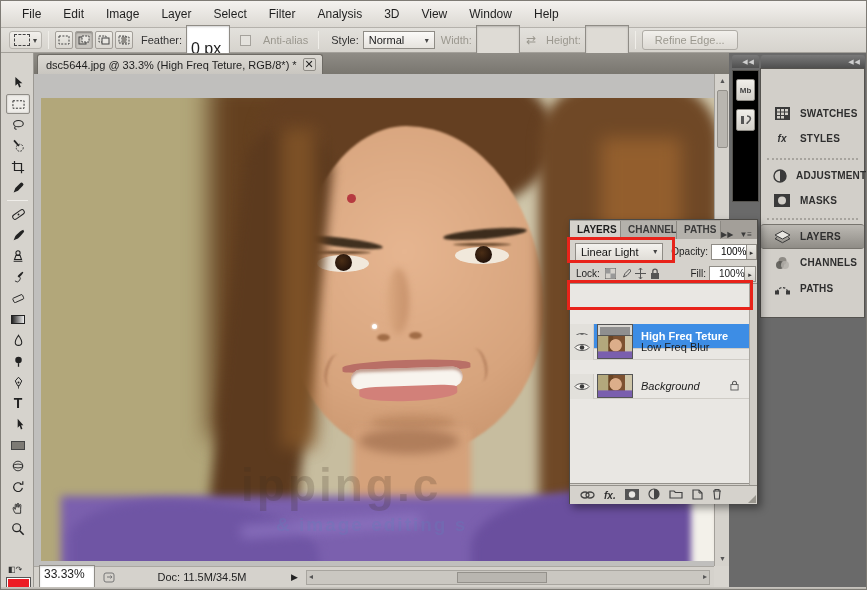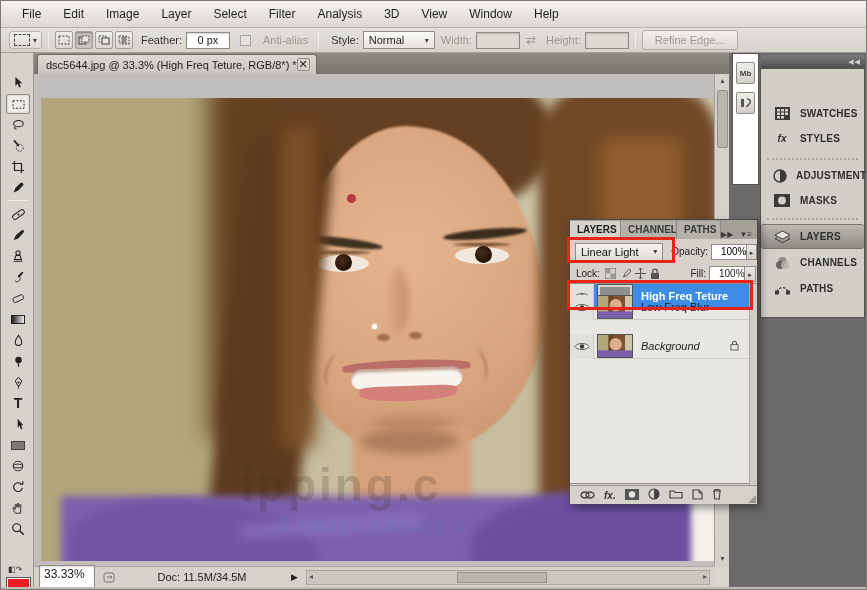--- a/index.html
+++ b/index.html
@@ -20,41 +20,41 @@
   .tool-preset { display:flex; align-items:center; gap:3px; padding:2px 4px; border:1px solid #b7b4ae;
                  border-radius:3px; margin-left:8px; background:linear-gradient(#f2f0ec,#dedbd5); }
   .dash-rect { width:16px; height:12px; border:1px dashed #444; }
   .tiny-arrow { font-size:8px; color:#444; }
   .mode-btn { width:18px; height:18px; border:1px solid #a39f99; border-radius:2px; margin-right:2px;
               background:linear-gradient(#f0eee9,#d9d6d0); display:flex; align-items:center; justify-content:center; }
   .mode-btn.pressed { background:#c8c5bf; box-shadow:inset 0 1px 2px rgba(0,0,0,.35); }
   .opt-label { margin:0 4px 0 6px; }
   .opt-label.dis { color:#9b988f; }
   .opt-input { width:44px; height:17px; background:#fff; border:1px solid #8f8c86; box-shadow:inset 0 1px 2px rgba(0,0,0,.18);
-               font-size:11px; padding:1px 4px; color:#222;text-align:center; }
+               font-size:16px; padding:14px 4px; color:#222; }
   .opt-input.dis { background:#dedbd5; color:#999; }
   .checkbox { width:11px; height:11px; border:1px solid #a5a29c; background:#e4e2dd; margin-right:4px; }
   .dropdown { min-width:72px; height:18px; background:linear-gradient(#fbfaf8,#e6e3de); border:1px solid #8f8c86;
               display:flex; align-items:center; justify-content:space-between; padding:0 5px; font-size:11px; color:#222; }
   .refine-btn { padding:3px 12px; border:1px solid #aeaba5; border-radius:3px; color:#9b988f;
                 background:linear-gradient(#f2f0ec,#dcd9d3); font-size:11px; }
 
   
   .toolbar { left:0; top:52px; width:33px; height:534px; background:#d6d3cd; border-right:1px solid #9c9993; }
   .tbtn { position:absolute; left:5px; width:24px; height:20px; display:flex; align-items:center; justify-content:center; border-radius:2px; }
   .tbtn.sel { background:#efede9; border:1px solid #8f8c86; box-shadow:inset 0 0 2px rgba(0,0,0,.25); }
   .tbtn svg { display:block; }
   .tdivider { position:absolute; left:6px; width:21px; height:1px; background:#a5a29c; border-bottom:1px solid #efede9; }
   .fg-swatch { position:absolute; left:5px; top:524px; width:25px; height:25px; border:1px solid #555; box-shadow:inset 0 0 0 1px #fff; }
   .mini-swap { position:absolute; left:7px; top:512px; width:20px; height:12px; font-size:8px; color:#333; }
 
   
   .tabbar { left:33px; top:52px; width:695px; height:21px; background:linear-gradient(#8f8c86,#79766f); }
   .doc-tab { position:absolute; left:3px; top:1px; height:20px; padding:0 6px 0 8px; background:linear-gradient(#dcd9d3,#c9c6c0);
-             border:1px solid #6e6b65; border-bottom:none; border-radius:3px 3px 0 0; display:flex; align-items:center; }
+             border:1px solid #6e6b65; border-bottom:none; border-radius:3px 3px 0 0; display:flex; align-items:center; gap:6px; }
   .doc-tab span { font-size:11px; color:#1e1e1e; white-space:nowrap; }
   .tab-close { width:13px; height:13px; border:1px solid #8f8c86; border-radius:2px; font-size:8px; line-height:11px;
                text-align:center; color:#555; background:#d6d3cd; }
   .canvas { left:33px; top:73px; width:680px; height:492px; background:#c0bfbd; overflow:hidden; }
 
   
   .photo { position:absolute; left:7px; top:24px; width:673px; height:463px; background:#c7bd9f; overflow:hidden; }
   .ph { position:absolute; }
   .wm1 { font-size:46px; font-weight:bold; letter-spacing:3px; color:rgba(60,45,30,.20); }
   .wm2 { font-size:19px; font-weight:bold; letter-spacing:2px; color:rgba(95,125,185,.30); }
@@ -68,21 +68,21 @@
   .zoom-field { width:56px; height:25px; background:#fff; border:1px solid #8f8c86; box-shadow:inset 0 1px 2px rgba(0,0,0,.15);
                 margin-left:5px; padding:1px 4px; font-size:12px; }
   .doc-size { width:170px; text-align:center; }
   .hscroll { position:relative; flex:1; height:15px; margin:0 4px; background:#cac7c1; border:1px solid #a8a59f; font-size:8px; color:#555; }
   .hthumb { position:absolute; left:150px; top:1px; width:90px; height:11px; background:#b9b6b0; border:1px solid #94918b; }
 
   
   .dock { left:728px; top:52px; width:139px; height:534px; background:#6a6a6a; }
   .dock-header { position:absolute; top:2px; height:13px; background:linear-gradient(#7a7a7a,#4f4f4f); border-radius:3px 3px 0 0;
                  color:#cfcfcf; font-size:7px; text-align:right; line-height:13px; padding-right:4px; letter-spacing:1px; }
-  .strip { position:absolute; left:3px; top:0; width:27px; height:132px; background:#ffffff; border:1px solid #55534f; }
+  .strip { position:absolute; left:3px; top:17px; width:27px; height:132px; background:#000000; border:1px solid #55534f; }
   .strip-btn { position:absolute; left:3px; width:19px; height:22px; border:1px solid #8f8c86; border-radius:2px;
                background:linear-gradient(#f0eee9,#d2cfc9); font-size:8px; font-weight:bold; color:#444;
                display:flex; align-items:center; justify-content:center; }
   .panel-list { position:absolute; left:31px; top:15px; width:105px; height:250px; background:#d2cfc9; border:1px solid #55534f; }
   .pbtn { position:absolute; left:0; width:103px; height:25px; display:flex; align-items:center; gap:9px; padding-left:12px; }
   .pbtn .plabel { font-size:10px; font-weight:bold; color:#2e2e2e; letter-spacing:.2px; }
   .pbtn.active { background:linear-gradient(#bcb9b3,#8f8c86); border-top:1px solid #77746e; border-bottom:1px solid #77746e; border-radius:3px; }
   .psep { position:absolute; left:6px; width:91px; border-top:2px dotted #a7a49e; }
   .picon { width:18px; display:flex; justify-content:center; }
 
@@ -96,21 +96,21 @@
   .ltab-icons { margin-left:auto; display:flex; gap:6px; padding-right:5px; font-size:8px; color:#3a3a3a; }
   .blend-row { position:absolute; left:0; top:20px; width:187px; height:23px; display:flex; align-items:center; }
   .blend-dd { width:96px; height:18px; margin-left:5px; background:linear-gradient(#f4f2ee,#e0ddd7); border:1px solid #8f8c86;
               display:flex; align-items:center; justify-content:space-between; padding:0 5px; font-size:11px; color:#111; }
   .val-box { width:36px; height:16px; background:#fff; border:1px solid #8f8c86; font-size:10px; text-align:right; padding:1px 9px; }
   .spin { width:11px; height:16px; border:1px solid #8f8c86; border-left:none; background:linear-gradient(#eceae5,#d2cfc9);
           font-size:7px; text-align:center; line-height:16px; color:#333; }
   .lock-row { position:absolute; left:0; top:44px; width:187px; height:19px; display:flex; align-items:center; font-size:10px; color:#222; }
   .lock-ico { margin-right:4px; display:flex; }
   .llist { position:absolute; left:0; top:63px; width:187px; height:201px; background:#e9e7e3; border-top:1px solid #94918b; border-bottom:1px solid #94918b; }
-  .lrow { position:absolute; left:0; width:179px; height:25px; display:flex; align-items:center; border-bottom:1px solid #cfccc6; }
+  .lrow { position:absolute; left:0; width:179px; height:25px; display:flex; align-items:center; border-bottom:1px solid #cfccc6;margin-top:40px; }
   .lrow.sel { background:#3d8de5; }
   .eye-cell { width:24px; height:25px; border-right:1px solid #cfccc6; display:flex; align-items:center; justify-content:center; background:#e2e0db; }
   .thumb { width:36px; height:24px; margin-left:3px; border:1px solid #555; }
   .thumb.gray { background:#8f8f8f; box-shadow:inset 0 0 0 2px #d9d7d2; }
   .mini-photo { background:
       linear-gradient(transparent 68%, #7a5fae 72%),
       radial-gradient(circle at 52% 42%, #dcae8a 0 26%, rgba(0,0,0,0) 30%),
       linear-gradient(90deg,#b3a87c 0 28%, #6b4524 32% 44%, #7d5130 46% 78%, #cfc6a9 80%); }
   .lname { margin-left:8px; font-size:11px; color:#1c1c1c; }
   .lrow.sel .lname { color:#fff; font-weight:bold; }

